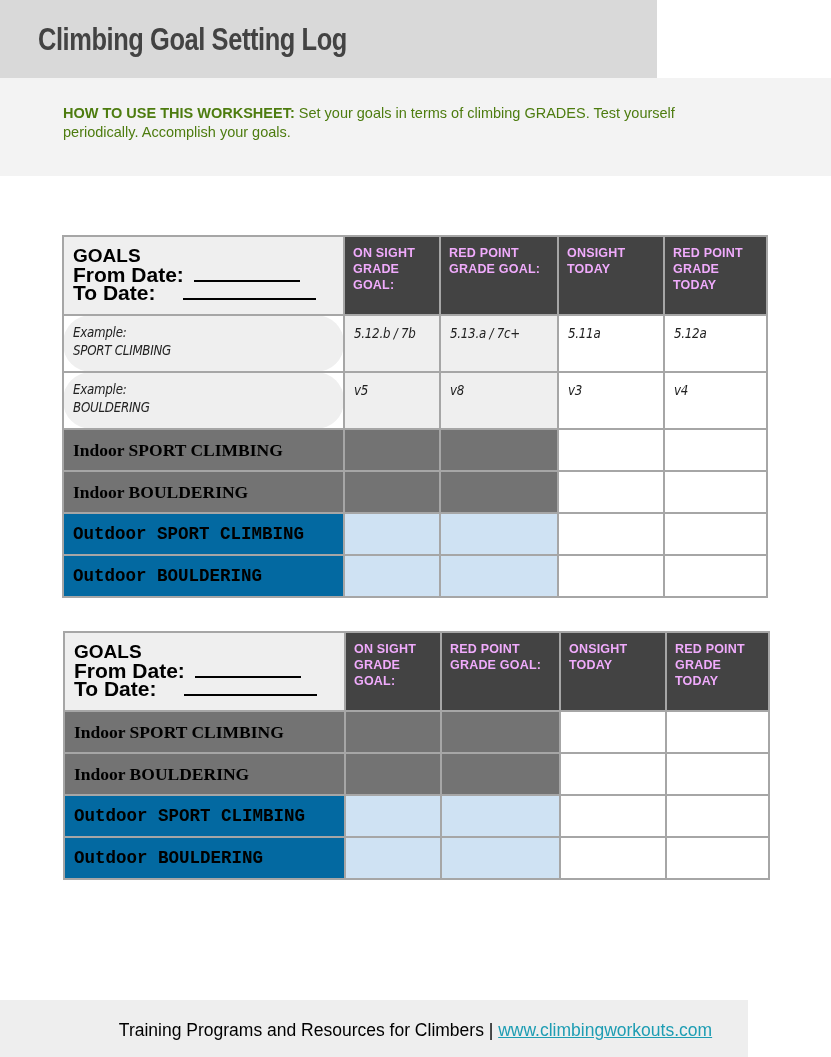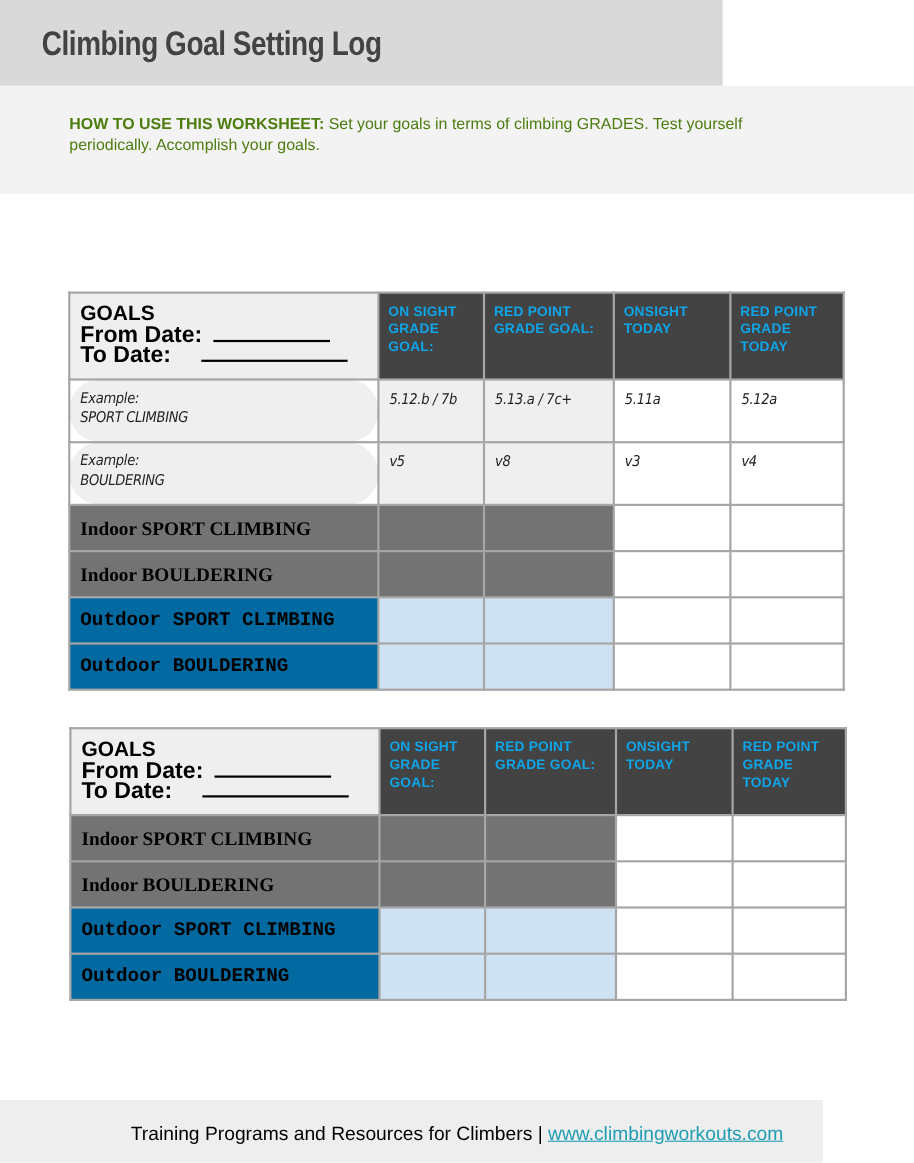--- a/index.html
+++ b/index.html
@@ -38,35 +38,34 @@
     .intro-text {
       position: absolute; left: 63px; top: 26px; width: 660px;
       font-size: 14.5px; line-height: 19px; color: #4d7c0f;
     }
     .intro-text b { font-weight: bold; }
 
     table.goals {
       position: absolute; left: 62px;
       border-collapse: collapse;
       table-layout: fixed;
-      margin-top: 30px;
     }
     table.goals td {
       border: 2px solid #a6a6a6;
       vertical-align: top;
       padding: 0;
     }
     td.goals-head { background: #efefef; padding: 8px 0 0 9px !important; }
     .goals-title { font-weight: bold; font-size: 19px; line-height: 21px; }
     .date-line { font-weight: bold; font-size: 21px; line-height: 18px; white-space: nowrap; }
     .date-line .lbl { display: inline-block; }
     .date-line .blank { display: inline-block; border-bottom: 2px solid #000; height: 13px; vertical-align: baseline; }
 
     td.col-head {
-      background: #434343; color: #0ea5e9;
+      background: #434343; color: #f0abfc;
       font-weight: bold; font-size: 12.5px; line-height: 16px;
       padding: 8px 8px 0 8px !important;
       letter-spacing: 0.2px;
     }
     td.ex-label { background: #efefef; padding: 7px 0 0 9px !important; border-radius: 28px; }
     .hand {
       font-family: "DejaVu Sans", sans-serif; font-style: italic;
       font-size: 13.5px; line-height: 18px; color: #222; font-weight: normal;
       transform: scaleX(0.88); transform-origin: left top; white-space: nowrap;
       letter-spacing: -0.3px;

